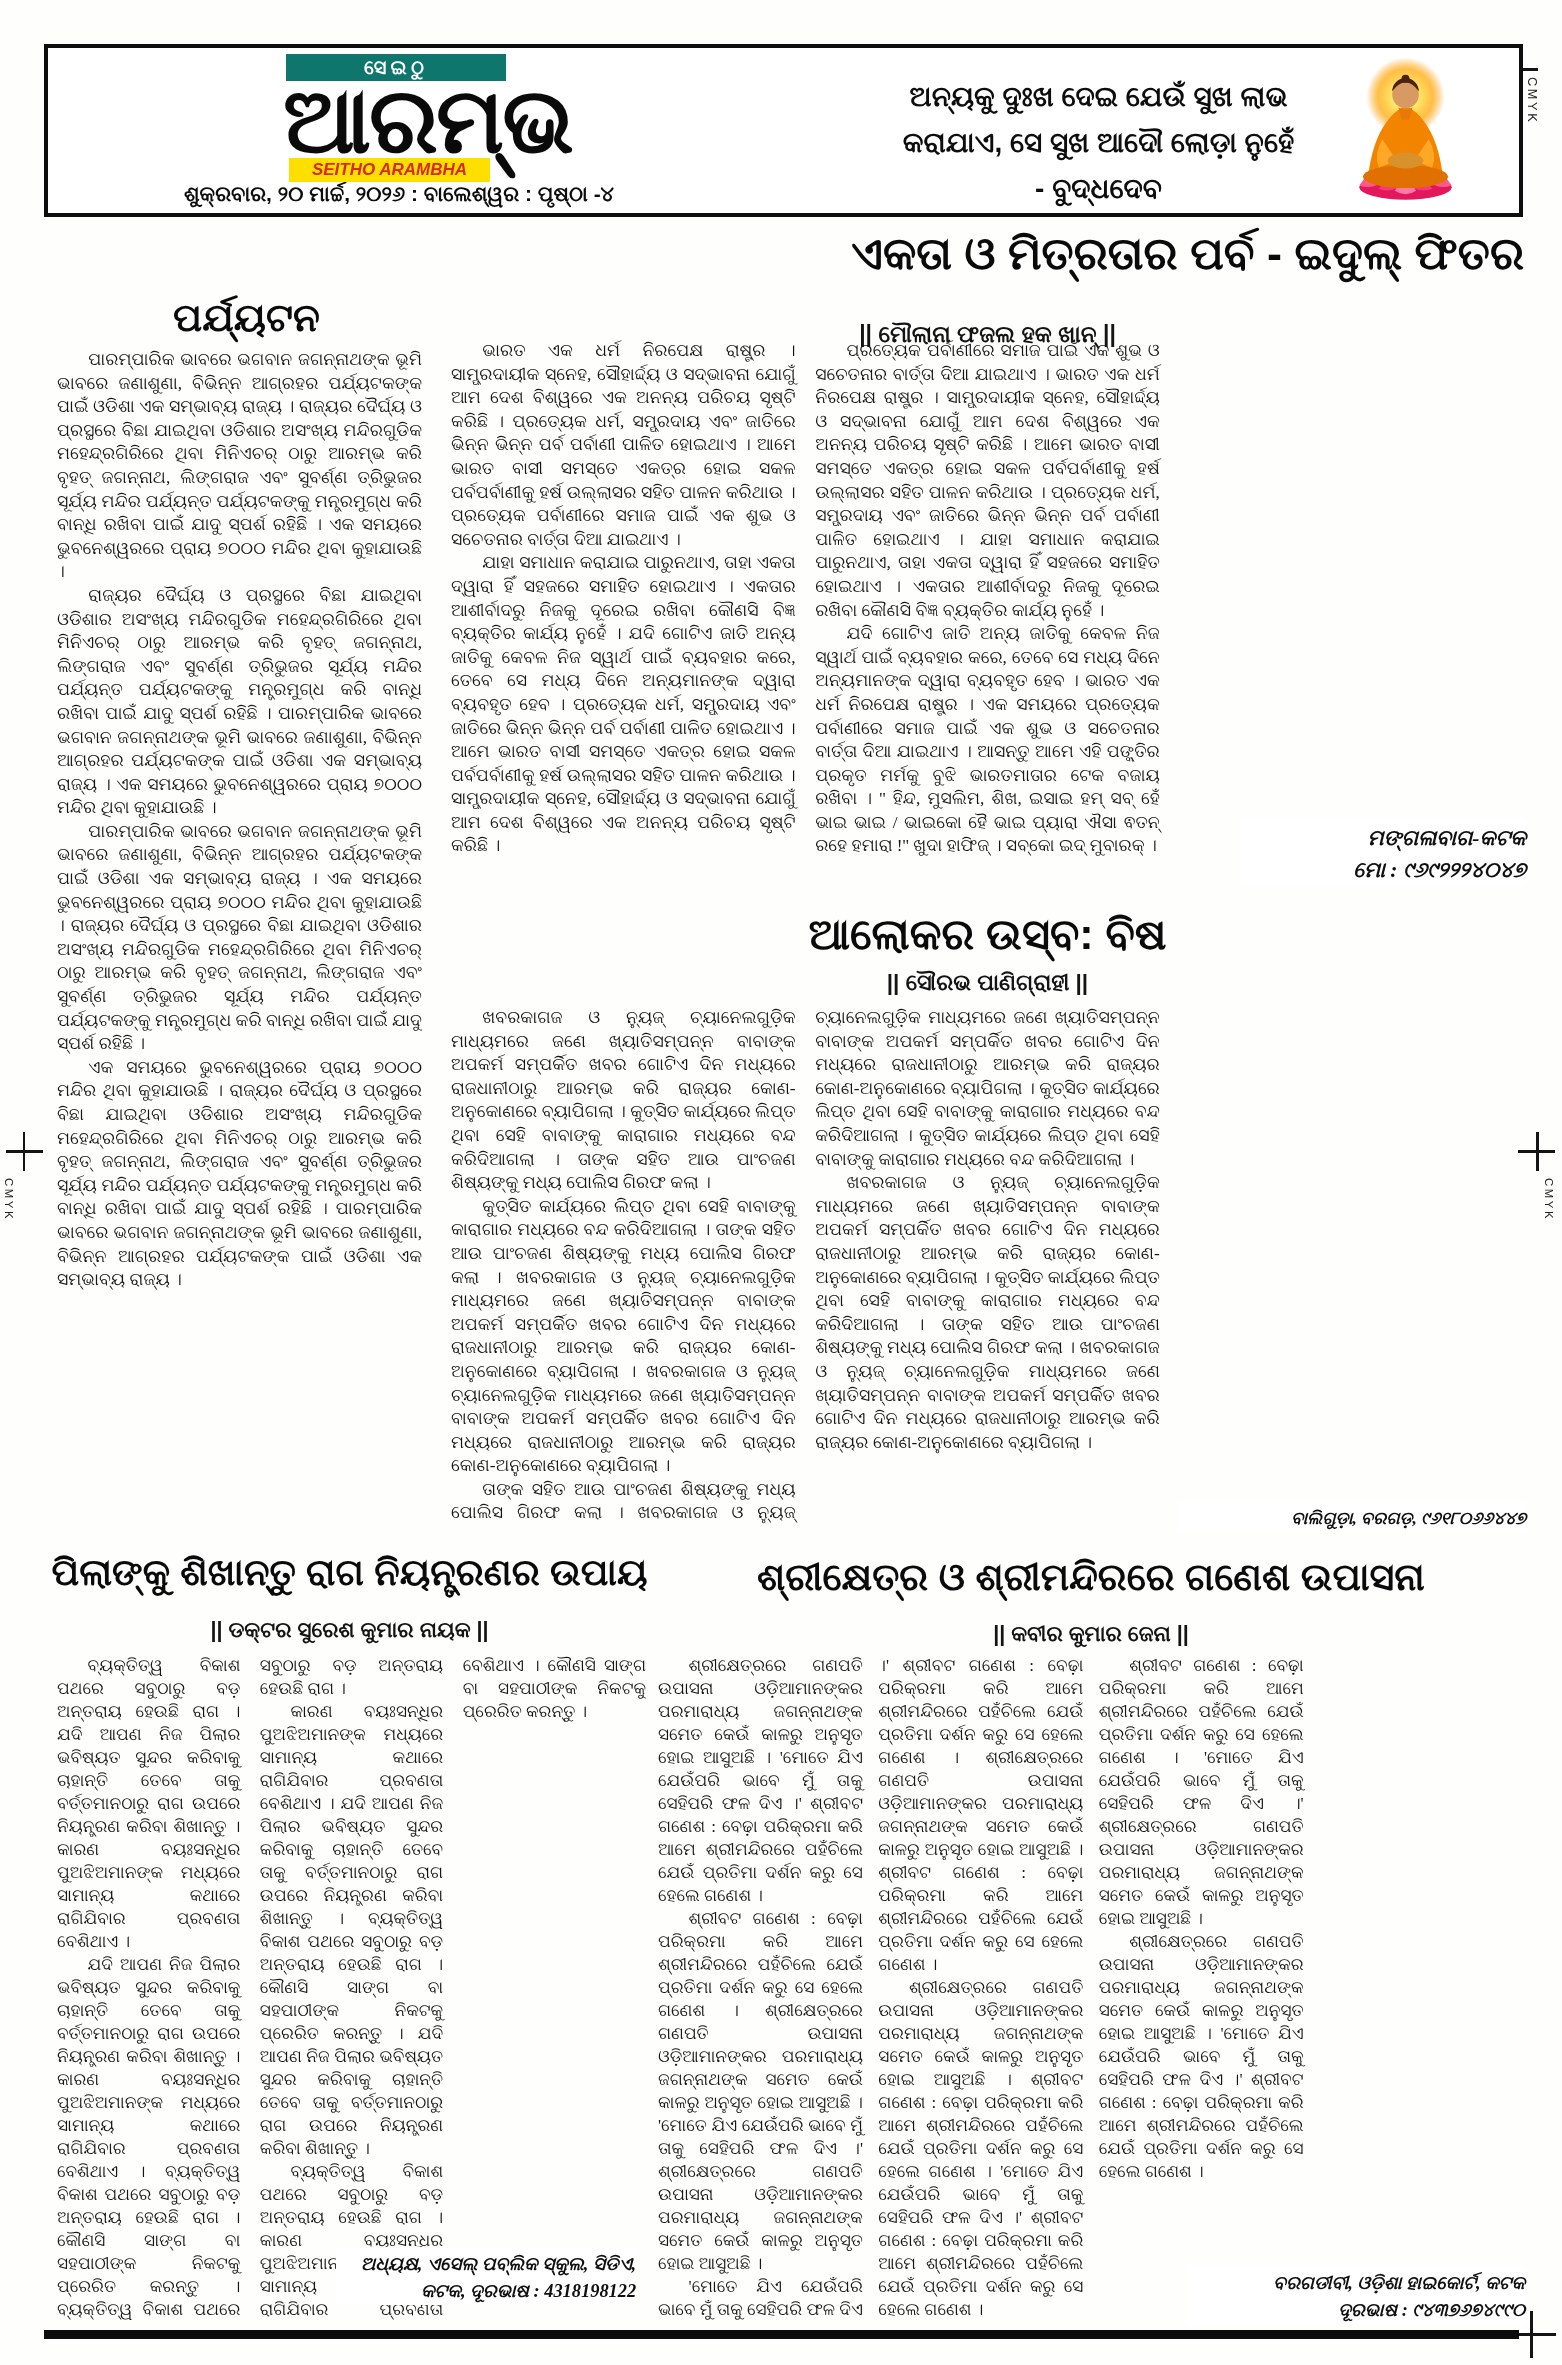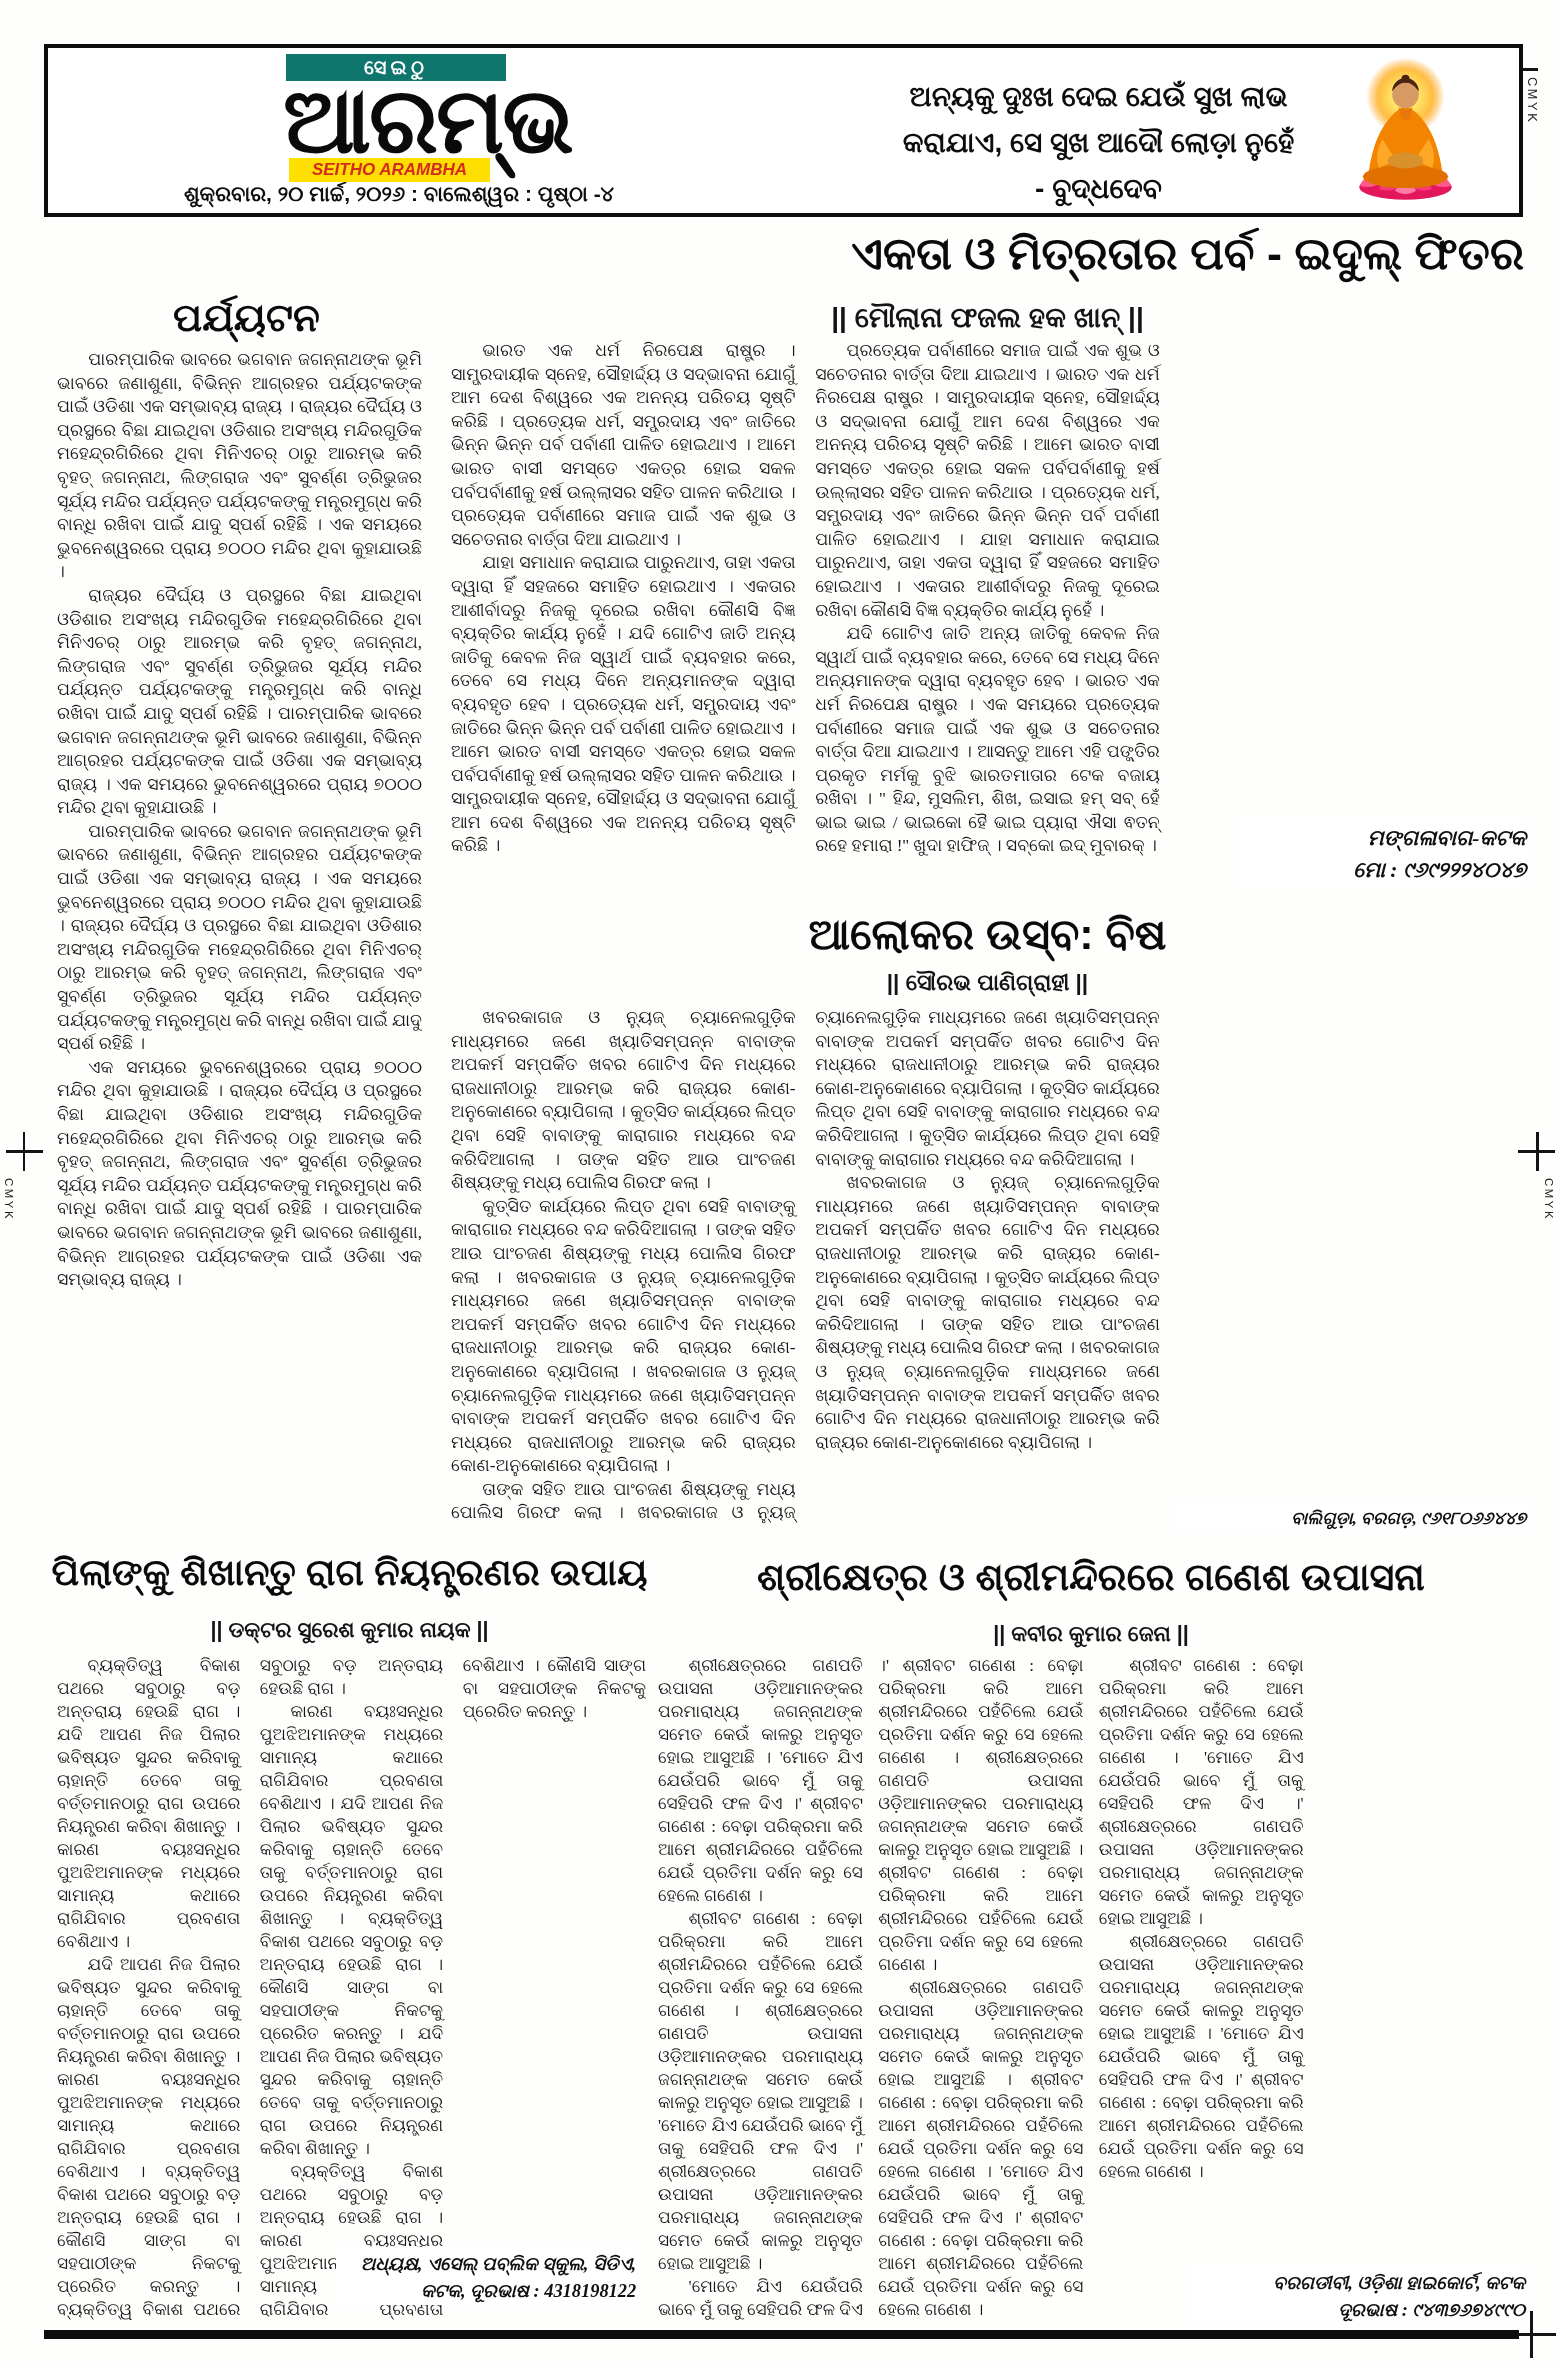--- a/index.html
+++ b/index.html
@@ -114,21 +114,21 @@
 
   <div class="subhead">ପର୍ଯ୍ୟଟନ</div>
   <div class="body-block" style="left:57px;top:348px;width:365px;height:1176px;">
       <p>ପାରମ୍ପାରିକ ଭାବରେ ଭଗବାନ ଜଗନ୍ନାଥଙ୍କ ଭୂମି ଭାବରେ ଜଣାଶୁଣା, ବିଭିନ୍ନ ଆଗ୍ରହର ପର୍ଯ୍ୟଟକଙ୍କ ପାଇଁ ଓଡିଶା ଏକ ସମ୍ଭାବ୍ୟ ରାଜ୍ୟ । ରାଜ୍ୟର ଦୈର୍ଘ୍ୟ ଓ ପ୍ରସ୍ଥରେ ବିଛା ଯାଇଥିବା ଓଡିଶାର ଅସଂଖ୍ୟ ମନ୍ଦିରଗୁଡିକ ମହେନ୍ଦ୍ରଗିରିରେ ଥିବା ମିନିଏଚର୍ ଠାରୁ ଆରମ୍ଭ କରି ବୃହତ୍ ଜଗନ୍ନାଥ, ଲିଙ୍ଗରାଜ ଏବଂ ସୁବର୍ଣ୍ଣ ତ୍ରିଭୁଜର ସୂର୍ଯ୍ୟ ମନ୍ଦିର ପର୍ଯ୍ୟନ୍ତ ପର୍ଯ୍ୟଟକଙ୍କୁ ମନ୍ତ୍ରମୁଗ୍ଧ କରି ବାନ୍ଧି ରଖିବା ପାଇଁ ଯାଦୁ ସ୍ପର୍ଶ ରହିଛି । ଏକ ସମୟରେ ଭୁବନେଶ୍ୱରରେ ପ୍ରାୟ ୭୦୦୦ ମନ୍ଦିର ଥିବା କୁହାଯାଉଛି ।</p>
       <p>ରାଜ୍ୟର ଦୈର୍ଘ୍ୟ ଓ ପ୍ରସ୍ଥରେ ବିଛା ଯାଇଥିବା ଓଡିଶାର ଅସଂଖ୍ୟ ମନ୍ଦିରଗୁଡିକ ମହେନ୍ଦ୍ରଗିରିରେ ଥିବା ମିନିଏଚର୍ ଠାରୁ ଆରମ୍ଭ କରି ବୃହତ୍ ଜଗନ୍ନାଥ, ଲିଙ୍ଗରାଜ ଏବଂ ସୁବର୍ଣ୍ଣ ତ୍ରିଭୁଜର ସୂର୍ଯ୍ୟ ମନ୍ଦିର ପର୍ଯ୍ୟନ୍ତ ପର୍ଯ୍ୟଟକଙ୍କୁ ମନ୍ତ୍ରମୁଗ୍ଧ କରି ବାନ୍ଧି ରଖିବା ପାଇଁ ଯାଦୁ ସ୍ପର୍ଶ ରହିଛି । ପାରମ୍ପାରିକ ଭାବରେ ଭଗବାନ ଜଗନ୍ନାଥଙ୍କ ଭୂମି ଭାବରେ ଜଣାଶୁଣା, ବିଭିନ୍ନ ଆଗ୍ରହର ପର୍ଯ୍ୟଟକଙ୍କ ପାଇଁ ଓଡିଶା ଏକ ସମ୍ଭାବ୍ୟ ରାଜ୍ୟ । ଏକ ସମୟରେ ଭୁବନେଶ୍ୱରରେ ପ୍ରାୟ ୭୦୦୦ ମନ୍ଦିର ଥିବା କୁହାଯାଉଛି ।</p>
       <p>ପାରମ୍ପାରିକ ଭାବରେ ଭଗବାନ ଜଗନ୍ନାଥଙ୍କ ଭୂମି ଭାବରେ ଜଣାଶୁଣା, ବିଭିନ୍ନ ଆଗ୍ରହର ପର୍ଯ୍ୟଟକଙ୍କ ପାଇଁ ଓଡିଶା ଏକ ସମ୍ଭାବ୍ୟ ରାଜ୍ୟ । ଏକ ସମୟରେ ଭୁବନେଶ୍ୱରରେ ପ୍ରାୟ ୭୦୦୦ ମନ୍ଦିର ଥିବା କୁହାଯାଉଛି । ରାଜ୍ୟର ଦୈର୍ଘ୍ୟ ଓ ପ୍ରସ୍ଥରେ ବିଛା ଯାଇଥିବା ଓଡିଶାର ଅସଂଖ୍ୟ ମନ୍ଦିରଗୁଡିକ ମହେନ୍ଦ୍ରଗିରିରେ ଥିବା ମିନିଏଚର୍ ଠାରୁ ଆରମ୍ଭ କରି ବୃହତ୍ ଜଗନ୍ନାଥ, ଲିଙ୍ଗରାଜ ଏବଂ ସୁବର୍ଣ୍ଣ ତ୍ରିଭୁଜର ସୂର୍ଯ୍ୟ ମନ୍ଦିର ପର୍ଯ୍ୟନ୍ତ ପର୍ଯ୍ୟଟକଙ୍କୁ ମନ୍ତ୍ରମୁଗ୍ଧ କରି ବାନ୍ଧି ରଖିବା ପାଇଁ ଯାଦୁ ସ୍ପର୍ଶ ରହିଛି ।</p>
       <p>ଏକ ସମୟରେ ଭୁବନେଶ୍ୱରରେ ପ୍ରାୟ ୭୦୦୦ ମନ୍ଦିର ଥିବା କୁହାଯାଉଛି । ରାଜ୍ୟର ଦୈର୍ଘ୍ୟ ଓ ପ୍ରସ୍ଥରେ ବିଛା ଯାଇଥିବା ଓଡିଶାର ଅସଂଖ୍ୟ ମନ୍ଦିରଗୁଡିକ ମହେନ୍ଦ୍ରଗିରିରେ ଥିବା ମିନିଏଚର୍ ଠାରୁ ଆରମ୍ଭ କରି ବୃହତ୍ ଜଗନ୍ନାଥ, ଲିଙ୍ଗରାଜ ଏବଂ ସୁବର୍ଣ୍ଣ ତ୍ରିଭୁଜର ସୂର୍ଯ୍ୟ ମନ୍ଦିର ପର୍ଯ୍ୟନ୍ତ ପର୍ଯ୍ୟଟକଙ୍କୁ ମନ୍ତ୍ରମୁଗ୍ଧ କରି ବାନ୍ଧି ରଖିବା ପାଇଁ ଯାଦୁ ସ୍ପର୍ଶ ରହିଛି । ପାରମ୍ପାରିକ ଭାବରେ ଭଗବାନ ଜଗନ୍ନାଥଙ୍କ ଭୂମି ଭାବରେ ଜଣାଶୁଣା, ବିଭିନ୍ନ ଆଗ୍ରହର ପର୍ଯ୍ୟଟକଙ୍କ ପାଇଁ ଓଡିଶା ଏକ ସମ୍ଭାବ୍ୟ ରାଜ୍ୟ ।</p>
     </div>
 
   <div class="headline" style="left:451px;top:228px;width:1073px;font-size:45px;text-align:right;">ଏକତା ଓ ମିତ୍ରତାର ପର୍ବ - ଇଦୁଲ୍ ଫିତର</div>
-  <div class="byline" style="left:451px;top:302px;width:1073px;font-size:28px;">|| ମୌଲାନା ଫଜଲ ହକ ଖାନ୍ ||</div>
+  <div class="byline" style="left:451px;top:321px;width:1073px;font-size:23px;">|| ମୌଲାନା ଫଜଲ ହକ ଖାନ୍ ||</div>
   <div class="body-block cols c3" style="left:451px;top:339px;width:1073px;height:547px;">
       <p>ଭାରତ ଏକ ଧର୍ମ ନିରପେକ୍ଷ ରାଷ୍ଟ୍ର । ସାମ୍ପ୍ରଦାୟୀକ ସ୍ନେହ, ସୌହାର୍ଦ୍ଦ୍ୟ ଓ ସଦ୍ଭାବନା ଯୋଗୁଁ ଆମ ଦେଶ ବିଶ୍ୱରେ ଏକ ଅନନ୍ୟ ପରିଚୟ ସୃଷ୍ଟି କରିଛି । ପ୍ରତ୍ୟେକ ଧର୍ମ, ସମ୍ପ୍ରଦାୟ ଏବଂ ଜାତିରେ ଭିନ୍ନ ଭିନ୍ନ ପର୍ବ ପର୍ବାଣୀ ପାଳିତ ହୋଇଥାଏ । ଆମେ ଭାରତ ବାସୀ ସମସ୍ତେ ଏକତ୍ର ହୋଇ ସକଳ ପର୍ବପର୍ବାଣୀକୁ ହର୍ଷ ଉଲ୍ଲାସର ସହିତ ପାଳନ କରିଥାଉ । ପ୍ରତ୍ୟେକ ପର୍ବାଣୀରେ ସମାଜ ପାଇଁ ଏକ ଶୁଭ ଓ ସଚେତନାର ବାର୍ତ୍ତା ଦିଆ ଯାଇଥାଏ ।</p>
       <p>ଯାହା ସମାଧାନ କରାଯାଇ ପାରୁନଥାଏ, ତାହା ଏକତା ଦ୍ୱାରା ହିଁ ସହଜରେ ସମାହିତ ହୋଇଥାଏ । ଏକତାର ଆଶୀର୍ବାଦରୁ ନିଜକୁ ଦୂରେଇ ରଖିବା କୌଣସି ବିଜ୍ଞ ବ୍ୟକ୍ତିର କାର୍ଯ୍ୟ ନୁହେଁ । ଯଦି ଗୋଟିଏ ଜାତି ଅନ୍ୟ ଜାତିକୁ କେବଳ ନିଜ ସ୍ୱାର୍ଥ ପାଇଁ ବ୍ୟବହାର କରେ, ତେବେ ସେ ମଧ୍ୟ ଦିନେ ଅନ୍ୟମାନଙ୍କ ଦ୍ୱାରା ବ୍ୟବହୃତ ହେବ । ପ୍ରତ୍ୟେକ ଧର୍ମ, ସମ୍ପ୍ରଦାୟ ଏବଂ ଜାତିରେ ଭିନ୍ନ ଭିନ୍ନ ପର୍ବ ପର୍ବାଣୀ ପାଳିତ ହୋଇଥାଏ । ଆମେ ଭାରତ ବାସୀ ସମସ୍ତେ ଏକତ୍ର ହୋଇ ସକଳ ପର୍ବପର୍ବାଣୀକୁ ହର୍ଷ ଉଲ୍ଲାସର ସହିତ ପାଳନ କରିଥାଉ । ସାମ୍ପ୍ରଦାୟୀକ ସ୍ନେହ, ସୌହାର୍ଦ୍ଦ୍ୟ ଓ ସଦ୍ଭାବନା ଯୋଗୁଁ ଆମ ଦେଶ ବିଶ୍ୱରେ ଏକ ଅନନ୍ୟ ପରିଚୟ ସୃଷ୍ଟି କରିଛି ।</p>
       <p>ପ୍ରତ୍ୟେକ ପର୍ବାଣୀରେ ସମାଜ ପାଇଁ ଏକ ଶୁଭ ଓ ସଚେତନାର ବାର୍ତ୍ତା ଦିଆ ଯାଇଥାଏ । ଭାରତ ଏକ ଧର୍ମ ନିରପେକ୍ଷ ରାଷ୍ଟ୍ର । ସାମ୍ପ୍ରଦାୟୀକ ସ୍ନେହ, ସୌହାର୍ଦ୍ଦ୍ୟ ଓ ସଦ୍ଭାବନା ଯୋଗୁଁ ଆମ ଦେଶ ବିଶ୍ୱରେ ଏକ ଅନନ୍ୟ ପରିଚୟ ସୃଷ୍ଟି କରିଛି । ଆମେ ଭାରତ ବାସୀ ସମସ୍ତେ ଏକତ୍ର ହୋଇ ସକଳ ପର୍ବପର୍ବାଣୀକୁ ହର୍ଷ ଉଲ୍ଲାସର ସହିତ ପାଳନ କରିଥାଉ । ପ୍ରତ୍ୟେକ ଧର୍ମ, ସମ୍ପ୍ରଦାୟ ଏବଂ ଜାତିରେ ଭିନ୍ନ ଭିନ୍ନ ପର୍ବ ପର୍ବାଣୀ ପାଳିତ ହୋଇଥାଏ । ଯାହା ସମାଧାନ କରାଯାଇ ପାରୁନଥାଏ, ତାହା ଏକତା ଦ୍ୱାରା ହିଁ ସହଜରେ ସମାହିତ ହୋଇଥାଏ । ଏକତାର ଆଶୀର୍ବାଦରୁ ନିଜକୁ ଦୂରେଇ ରଖିବା କୌଣସି ବିଜ୍ଞ ବ୍ୟକ୍ତିର କାର୍ଯ୍ୟ ନୁହେଁ ।</p>
       <p>ଯଦି ଗୋଟିଏ ଜାତି ଅନ୍ୟ ଜାତିକୁ କେବଳ ନିଜ ସ୍ୱାର୍ଥ ପାଇଁ ବ୍ୟବହାର କରେ, ତେବେ ସେ ମଧ୍ୟ ଦିନେ ଅନ୍ୟମାନଙ୍କ ଦ୍ୱାରା ବ୍ୟବହୃତ ହେବ । ଭାରତ ଏକ ଧର୍ମ ନିରପେକ୍ଷ ରାଷ୍ଟ୍ର । ଏକ ସମୟରେ ପ୍ରତ୍ୟେକ ପର୍ବାଣୀରେ ସମାଜ ପାଇଁ ଏକ ଶୁଭ ଓ ସଚେତନାର ବାର୍ତ୍ତା ଦିଆ ଯାଇଥାଏ । ଆସନ୍ତୁ ଆମେ ଏହି ପଙ୍କ୍ତିର ପ୍ରକୃତ ମର୍ମକୁ ବୁଝି ଭାରତମାତାର ଟେକ ବଜାୟ ରଖିବା । '' ହିନ୍ଦ, ମୁସଲିମ, ଶିଖ, ଇସାଇ ହମ୍ ସବ୍ ହେଁ ଭାଇ ଭାଇ / ଭାଇକୋ ହୈ ଭାଇ ପ୍ୟାରା ଐସା ଵତନ୍ ରହେ ହମାରା !'' ଖୁଦା ହାଫିଜ୍ । ସବ୍‌କୋ ଇଦ୍ ମୁବାରକ୍ ।</p>
     </div>
   <div class="signoff" style="left:1240px;top:818px;width:279px;font-size:21.5px;line-height:32px;">
       <div>ମଙ୍ଗଳାବାଗ-କଟକ</div>
       <div>ମୋ : ୯୬୯୨୨୨୪୦୪୭</div>
     </div>

